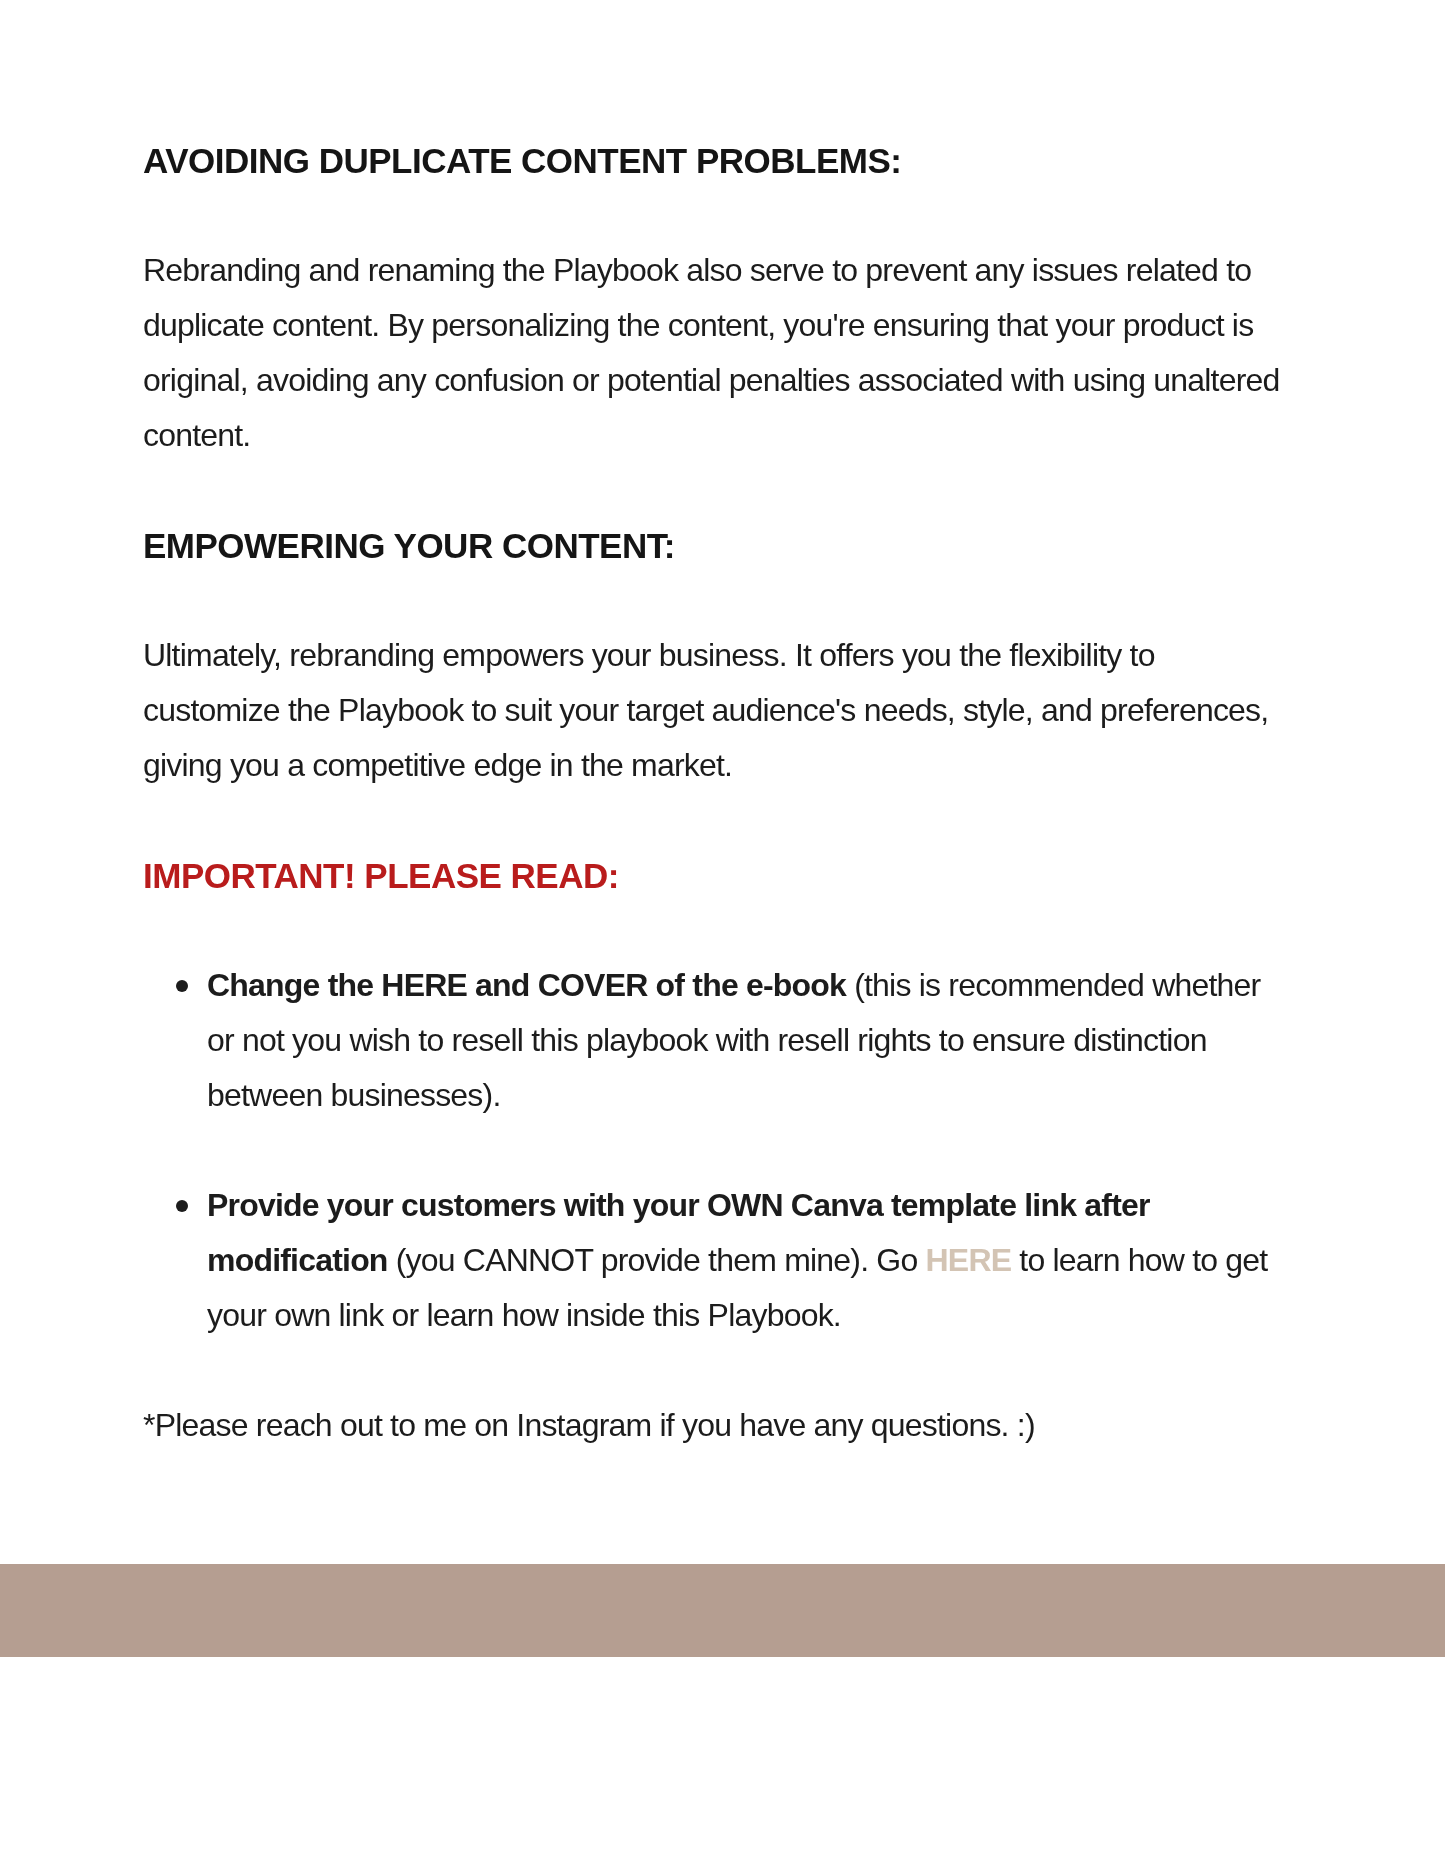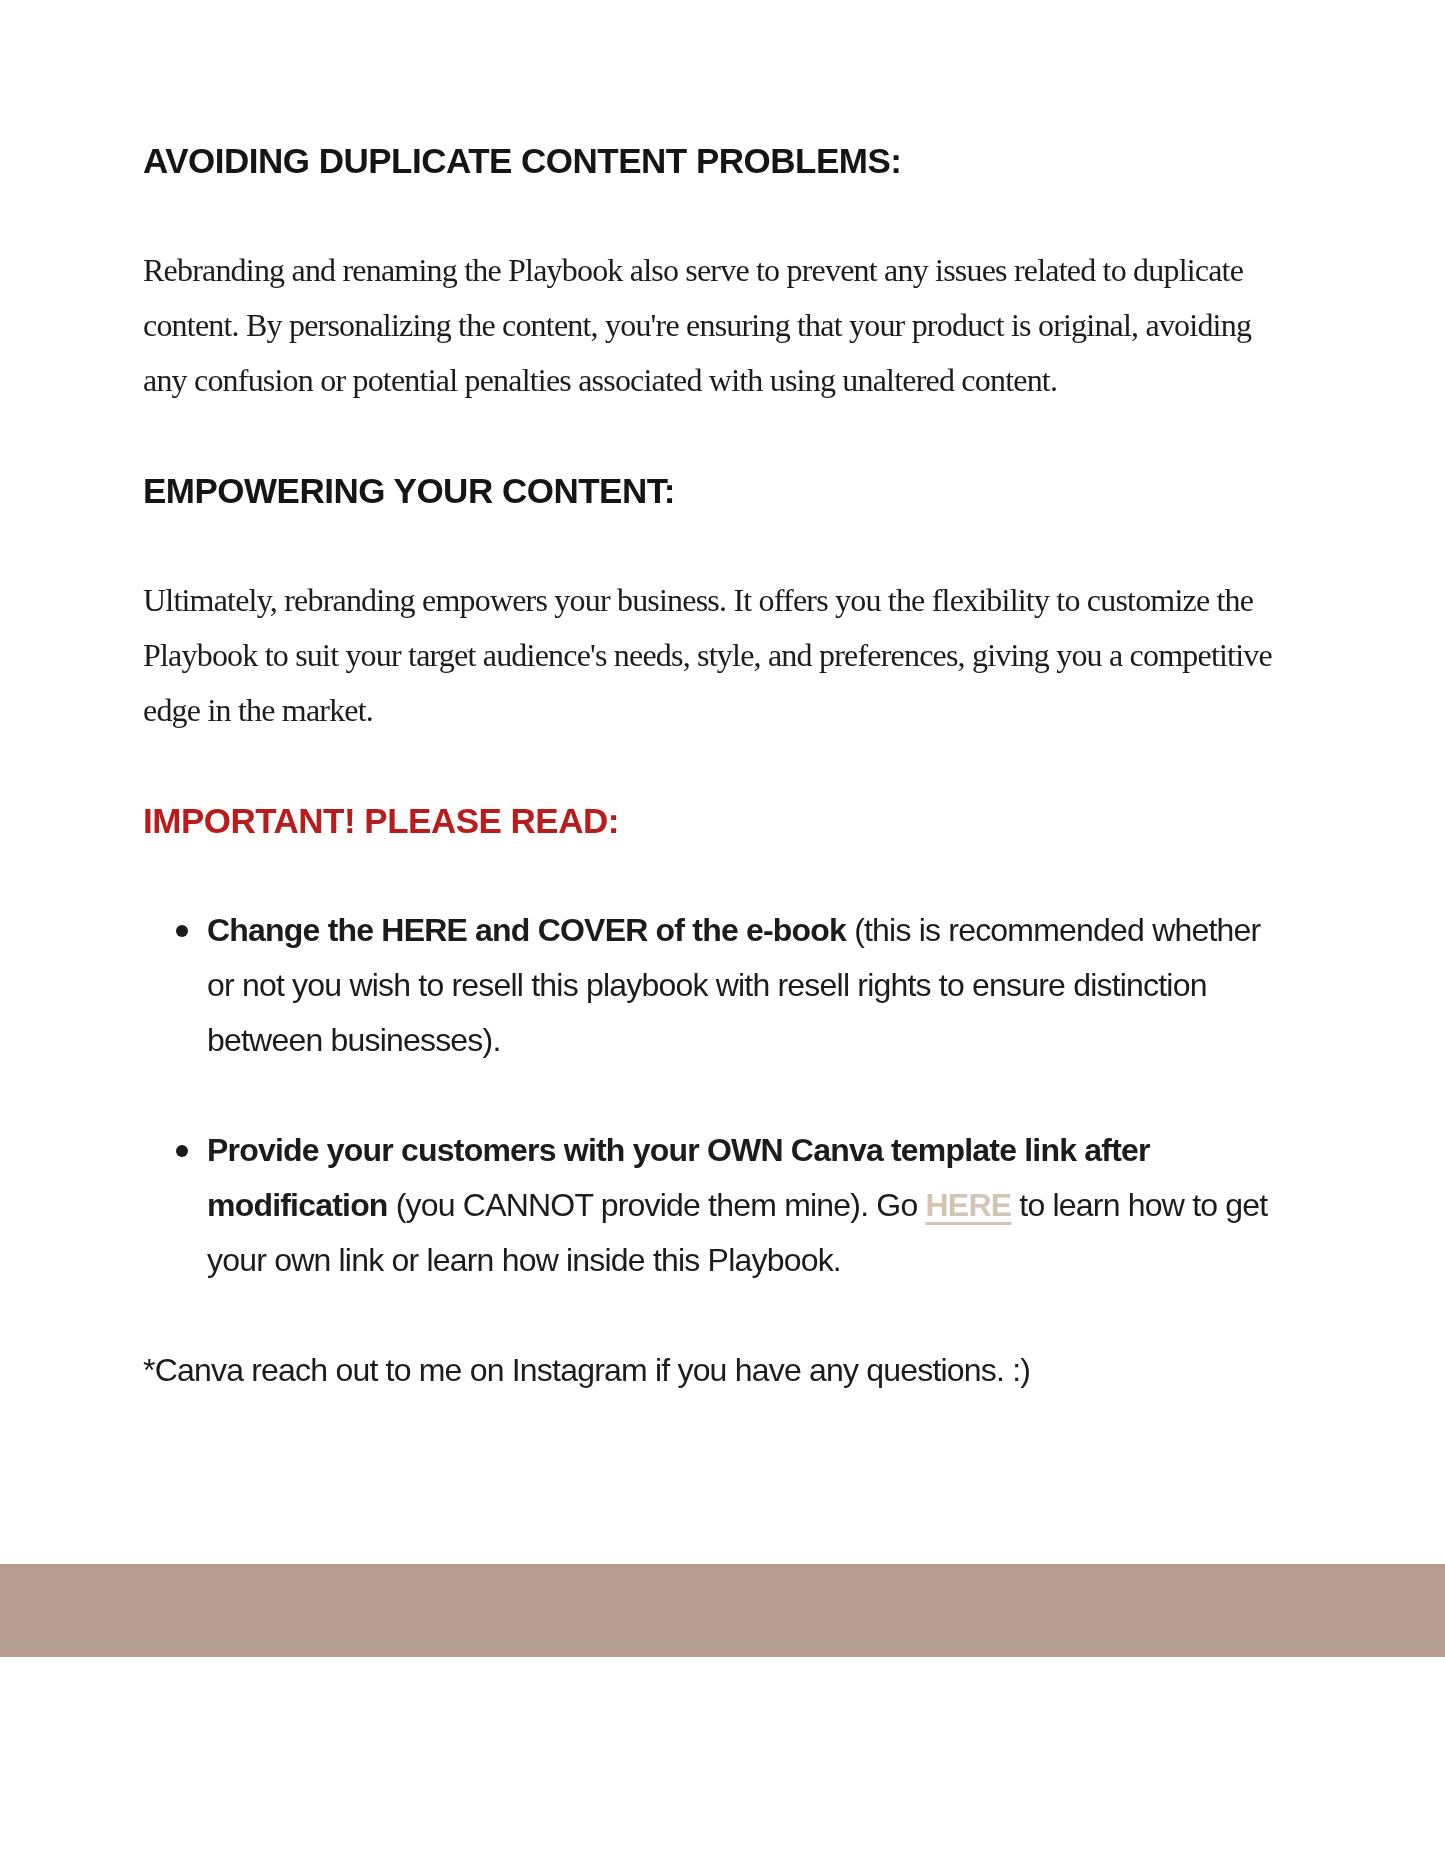--- a/index.html
+++ b/index.html
@@ -31,21 +31,20 @@
     line-height: 55px;
     font-weight: 800;
     letter-spacing: -0.5px;
     color: #151515;
   }
   .heading.accent {
     color: #b91c1c;
   }
   .para {
     margin: 0 0 55px 0;
-    font-family: Liberation Serif, serif;
   }
   .para.bold-intro {
     font-weight: 700;
   }
   ul.terms-list {
     list-style: none;
     margin: 0 0 55px 0;
     padding: 0;
   }
   li.term-item {
@@ -63,21 +62,20 @@
     height: 12px;
     border-radius: 50%;
     background: #1c1c1c;
   }
   .b {
     font-weight: 700;
   }
   .here-link {
     color: #d3c4b4;
     font-weight: 700;
-    text-decoration: underline;
     text-decoration-color: #d3c4b4;
     text-decoration-thickness: 3px;
     text-underline-offset: 6px;
     cursor: pointer;
   }
   .footer-note {
     margin: 0;
   }
   .bottom-bar {
     position: absolute;
@@ -109,18 +107,18 @@
       <li class="term-item">
         <span class="bullet-dot"></span>
         <span><span class="b">Change the HERE and COVER of the e-book</span><span> (this is recommended whether or not you wish to resell this playbook with resell rights to ensure distinction between businesses).</span></span>
       </li>
       <li class="term-item">
         <span class="bullet-dot"></span>
         <span><span class="b">Provide your customers with your OWN Canva template link after modification</span><span> (you CANNOT provide them mine). Go </span><a class="here-link">HERE</a><span> to learn how to get your own link or learn how inside this Playbook.</span></span>
       </li>
     </ul>
 
-    <p class="footer-note">*Canva reach out to me on Instagram if you have any questions. :)</p>
+    <p class="footer-note">*Please reach out to me on Instagram if you have any questions. :)</p>
 
   </div>
 
   <div class="bottom-bar"></div>
 </div>
 
 </body></html>

